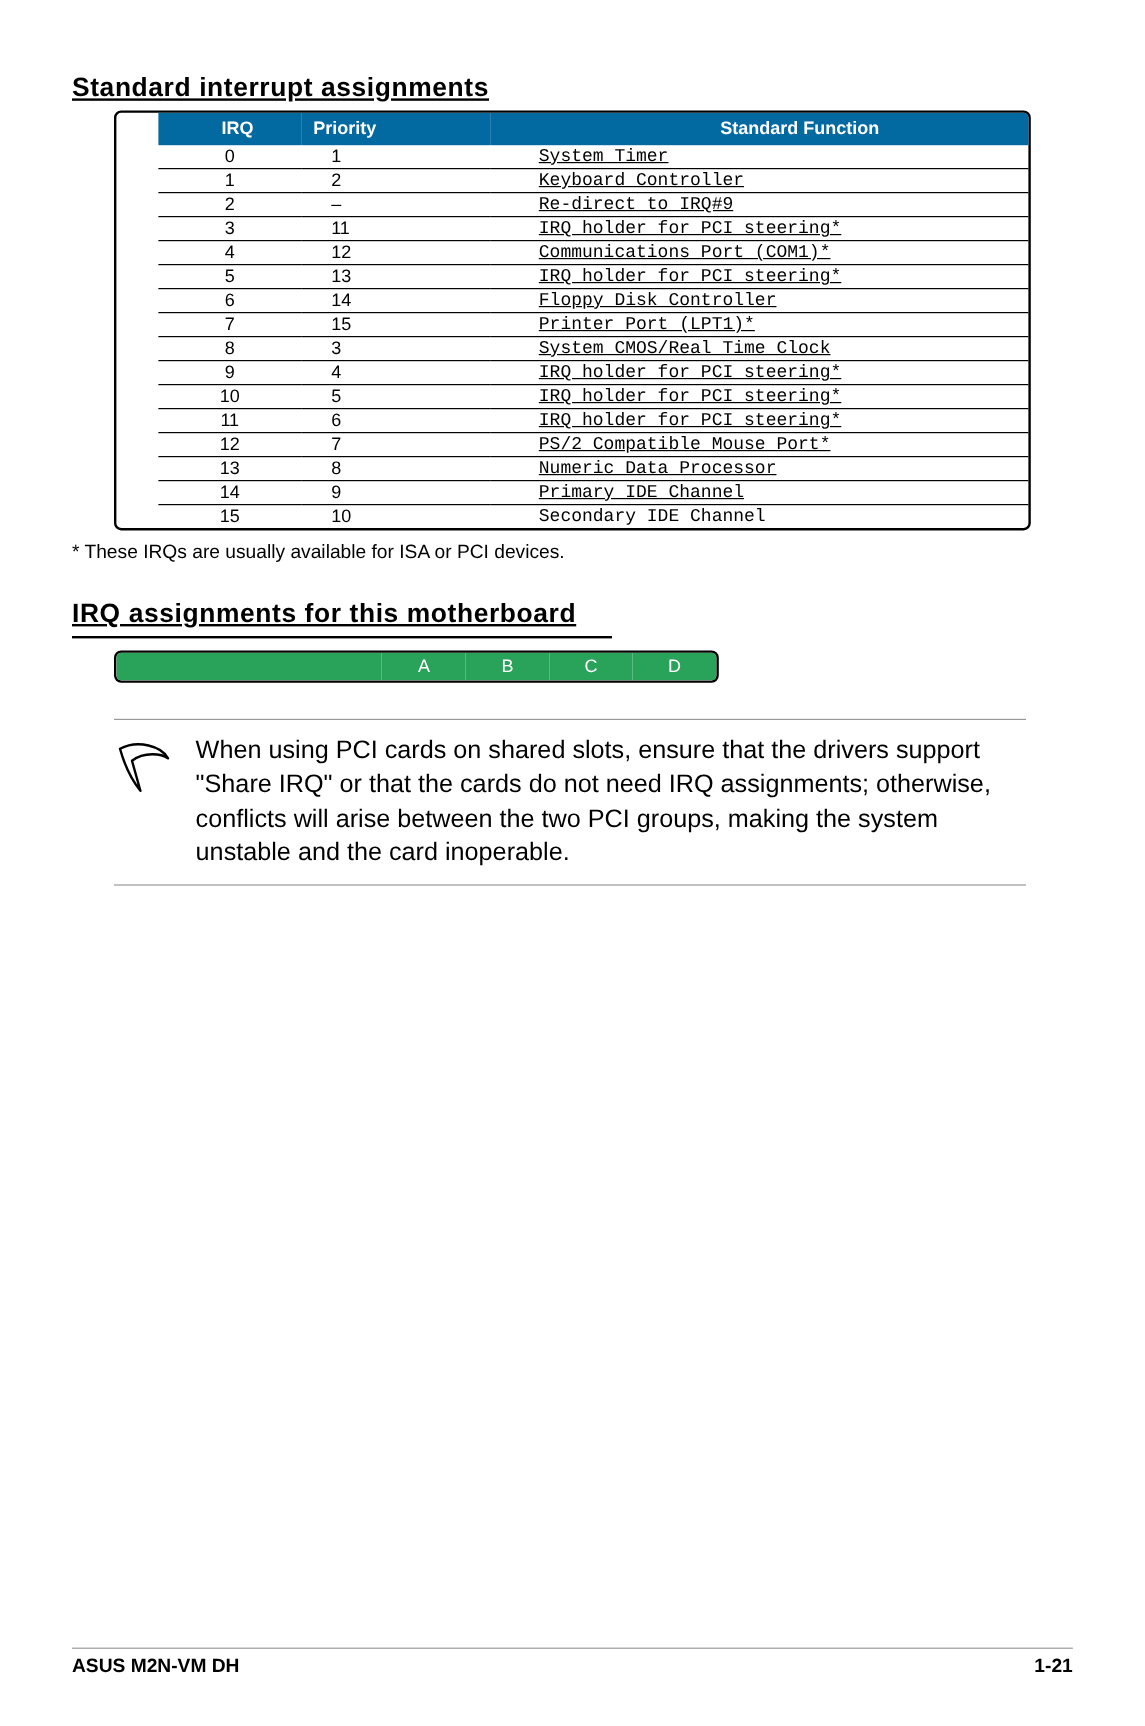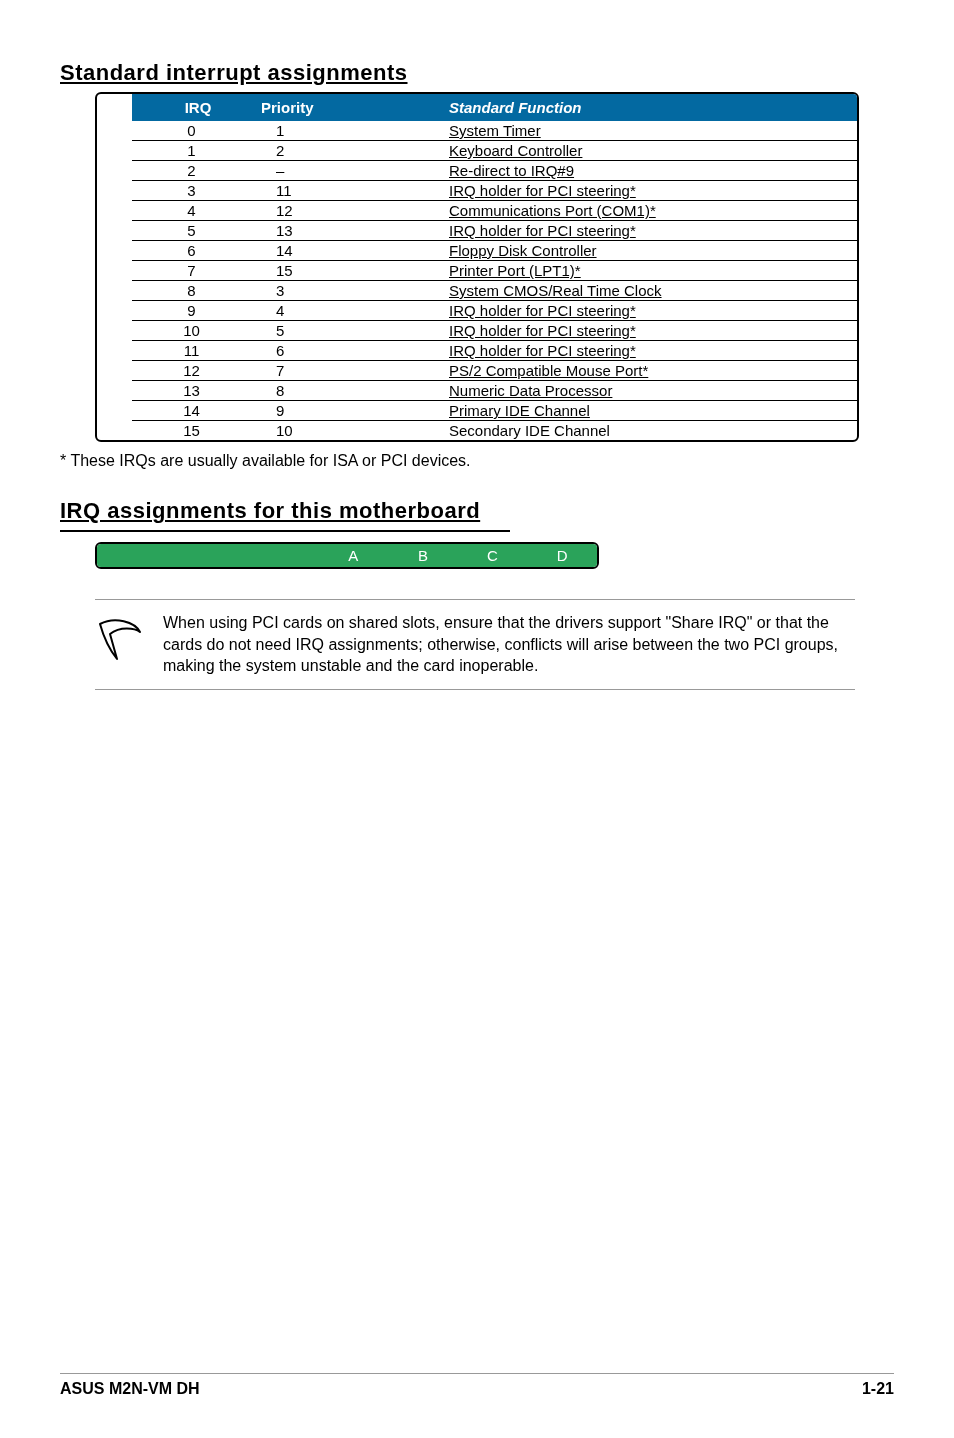--- a/index.html
+++ b/index.html
@@ -41,32 +41,32 @@
   .irq-table thead th {
     background: #0369a1;
     color: #fff;
     font-weight: bold;
     text-align: left;
     padding: 5px 8px 5px 21px;
     border: none;
   }
   .irq-table thead th.c-irq { width: 90px; text-align: center;}
   .irq-table thead th.c-pri { width: 140px; text-align: left; padding-left:10px;}
-  .irq-table thead th.c-fn  { text-align: left; padding-left: 40px; font-style: italic;}
+  .irq-table thead th.c-fn  { text-align: center; padding-left: 40px;}
   .irq-table tbody td {
     border-bottom: 1px solid #000;
     padding: 1px 8px 1px 8px;
     white-space: nowrap;
   }
   .irq-table tbody tr:last-child td {
     border-bottom: none;
   }
   .irq-table td.c-irq { text-align: center; }
   .irq-table td.c-pri { text-align: left; padding-left:25px;}
-  .irq-table td.c-fn  { text-align: left; padding-left: 40px; text-decoration: underline;}
+  .irq-table td.c-fn  { text-align: left; padding-left: 40px; text-decoration: underline; font-family: Liberation Mono, monospace;}
   .irq-table tbody tr:last-child td.c-fn { text-decoration: none; }
   .irq-outer {
     border: 2px solid #000;
     border-radius: 6px;
     overflow: hidden;
     margin-left:35px;
     width:760px;
   }
   .irq-outer table { width: 100%; }
   
@@ -113,21 +113,21 @@
     border-bottom: 1px solid #999;
     padding: 12px 0;
   }
   .callout-icon {
     width: 50px;
     flex: 0 0 50px;
     margin-right: 18px;
     margin-top: 2px;
   }
   .callout-text {
-    font-size: 16px;
+    font-size: 21px;
     line-height: 1.35;
   }
 
   .footer {
     position: absolute;
     bottom: 40px;
     left: 60px;
     right: 60px;
     display: flex;
     justify-content: space-between;

